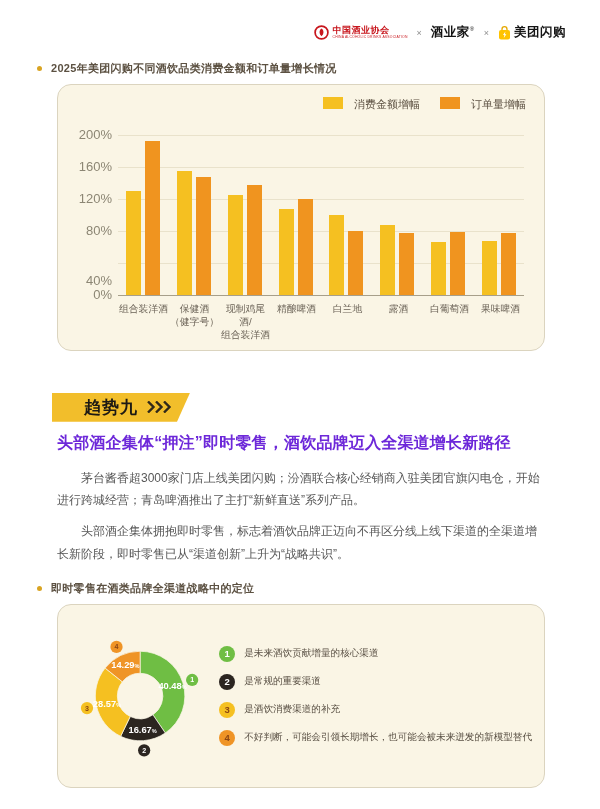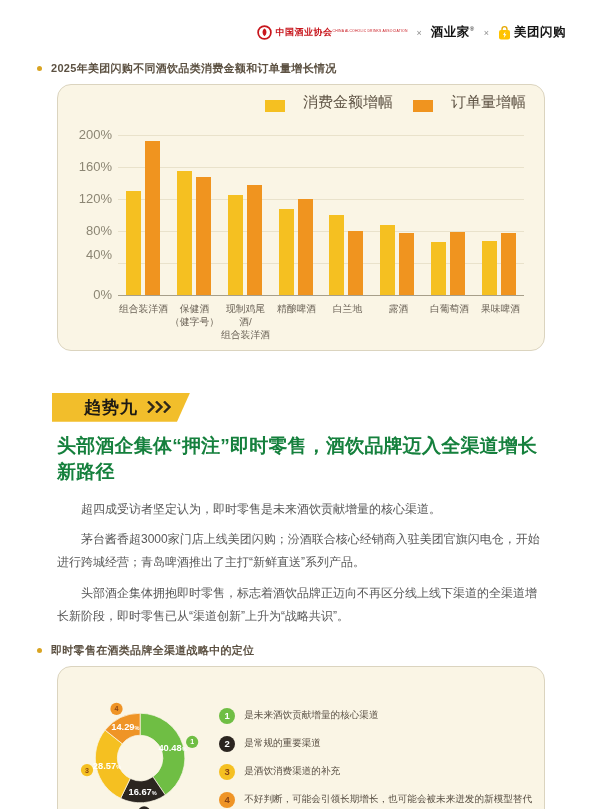--- a/index.html
+++ b/index.html
@@ -5,53 +5,53 @@
   html,body{margin:0;padding:0;}
   body{
     width:600px;height:809px;position:relative;overflow:hidden;
     background:#ffffff;
     font-family:"Liberation Sans","DejaVu Sans",sans-serif;
     -webkit-font-smoothing:antialiased;
   }
   
   .header{display:flex;justify-content:flex-end;align-items:center;gap:7px;padding:24px 34px 0 0;}
   .logo1{display:flex;align-items:center;gap:4px;}
-  .logo1-txt{display:flex;flex-direction:row;line-height:1;}
+  .logo1-txt{display:flex;flex-direction:column;line-height:1;}
   .logo1-name{font-size:9px;font-weight:bold;color:#c8161d;letter-spacing:.5px;}
   .logo1-sub{font-size:3.4px;color:#c8161d;letter-spacing:.2px;margin-top:1.5px;}
   .times{font-size:9px;color:#8f8f8f;margin:0 2px;}
   .brand2{font-size:12.5px;font-weight:900;color:#141414;letter-spacing:.5px;}
   .brand2 sup{font-size:6px;font-weight:400;}
   .brand3wrap{display:flex;align-items:center;gap:3px;}
   .brand3{font-size:12.5px;font-weight:900;color:#141414;letter-spacing:.5px;}
   
   .section-title{display:flex;align-items:center;gap:9px;margin:20px 0 8px 37px;}
   .bullet{width:5px;height:5px;border-radius:50%;background:#d9a422;flex:0 0 auto;}
   .section-title-text{font-size:11px;font-weight:bold;color:#5c5142;letter-spacing:.3px;}
   
   .card{margin-left:57px;width:488px;background:#faf5e5;border:1px solid #dbd4bf;border-radius:14px;box-sizing:border-box;}
   .bar-card{padding:12px 18px 8px;}
   .legend-row{display:flex;justify-content:flex-end;gap:20px;height:15px;}
-  .legend-item{display:flex;align-items:flex-end;gap:18px;font-size:15px;color:#5c5142;}
+  .legend-item{display:flex;align-items:flex-start;gap:11px;font-size:11px;color:#5c5142;}
   .legend-swatch{width:20px;height:12px;display:inline-block;}
   .chart-wrap{position:relative;margin:8px 0 0 42px;height:176px;}
   .gridline{position:absolute;left:0;right:2px;height:1px;background:#e9e2cb;}
   .gridline.axis{background:#a79f8a;}
   .ytick{position:absolute;left:-44px;width:38px;text-align:right;font-size:13px;color:#8c8674;}
   .bars-row{position:absolute;left:0;right:2px;bottom:1px;display:flex;align-items:flex-end;}
   .bar-group{flex:1;display:flex;justify-content:center;align-items:flex-end;gap:4px;}
   .bar{width:15px;}
   .x-labels{display:flex;margin:6px 0 0 42px;}
   .x-label{flex:1;text-align:center;font-size:9.8px;color:#6b6357;line-height:1.35;white-space:pre-line;}
   
   .trend-banner{margin:42px 0 0 52px;width:138px;height:29px;background:#f2be2b;
     clip-path:polygon(0 0,100% 0,calc(100% - 13px) 100%,0 100%);
     display:flex;align-items:center;padding-left:15px;gap:9px;box-sizing:border-box;}
   .trend-badge{font-size:17px;font-weight:900;color:#1d1a14;font-family:"Liberation Serif","DejaVu Serif",serif;letter-spacing:1px;margin-left:17px;}
-  .trend-heading{margin:11px 57px 0;font-size:19px;font-weight:800;color:#15803d;letter-spacing:.2px;}
+  .trend-heading{margin:11px 57px 0;font-size:16px;font-weight:800;color:#6d28d9;letter-spacing:.2px;}
   
   .body-text{margin:13px 57px 0;}
   .body-text p{font-size:12px;color:#575757;line-height:1.9;text-indent:2em;margin:0 0 8px;}
   
   .pie-card{margin-top:8px;height:184px;padding:4px 8px 4px 6px;display:flex;align-items:center;}
   .pie-legend{flex:1;display:flex;flex-direction:column;gap:12px;padding-right:4px;}
   .pie-legend-row{display:flex;align-items:center;gap:9px;}
   .pl-marker{width:16px;height:16px;border-radius:50%;font-size:9.5px;font-weight:bold;
     display:flex;align-items:center;justify-content:center;flex:0 0 auto;}
   .pl-text{font-size:9.6px;color:#584f43;white-space:nowrap;}
@@ -97,21 +97,21 @@
       <div class="legend-item">
         <span class="legend-swatch" style="background: rgb(240, 148, 31);"></span>
         <span>订单量增幅</span>
       </div>
     </div>
   <div class="chart-wrap">
     <div>
         <div class="gridline axis" style="bottom: 0px;"></div>
         <div class="ytick" style="bottom: -6px;">0%</div>
         <div class="gridline" style="bottom: 32px;"></div>
-        <div class="ytick" style="bottom: 34px;">40%</div>
+        <div class="ytick" style="bottom: 8px;">40%</div>
         <div class="gridline" style="bottom: 64px;"></div>
         <div class="ytick" style="bottom: 58px;">80%</div>
         <div class="gridline" style="bottom: 96px;"></div>
         <div class="ytick" style="bottom: 90px;">120%</div>
         <div class="gridline" style="bottom: 128px;"></div>
         <div class="ytick" style="bottom: 122px;">160%</div>
         <div class="gridline" style="bottom: 160px;"></div>
         <div class="ytick" style="bottom: 154px;">200%</div>
       </div>
     <div class="bars-row">
@@ -167,21 +167,20 @@
   <span class="trend-badge">趋势九</span>
   <svg width="30" height="12" viewBox="0 0 30 12">
     <polyline points="1,0.5 6.5,6 1,11.5" fill="none" stroke="#30281a" stroke-width="2.4"></polyline>
     <polyline points="9,0.5 14.5,6 9,11.5" fill="none" stroke="#30281a" stroke-width="2.4"></polyline>
     <polyline points="17,0.5 22.5,6 17,11.5" fill="none" stroke="#30281a" stroke-width="2.4"></polyline>
   </svg>
 </div>
 <div class="trend-heading">头部酒企集体“押注”即时零售，酒饮品牌迈入全渠道增长新路径</div>
 
 <div class="body-text">
-  <p>超四成受访者坚定认为，即时零售是未来酒饮贡献增量的核心渠道。</p>
   <p>茅台酱香超3000家门店上线美团闪购；汾酒联合核心经销商入驻美团官旗闪电仓，开始进行跨城经营；青岛啤酒推出了主打“新鲜直送”系列产品。</p>
   <p>头部酒企集体拥抱即时零售，标志着酒饮品牌正迈向不再区分线上线下渠道的全渠道增长新阶段，即时零售已从“渠道创新”上升为“战略共识”。</p>
 </div>
 
 <div class="section-title" style="margin-top:15px;">
   <span class="bullet"></span>
   <span class="section-title-text">即时零售在酒类品牌全渠道战略中的定位</span>
 </div>
 
 <div class="card pie-card">

